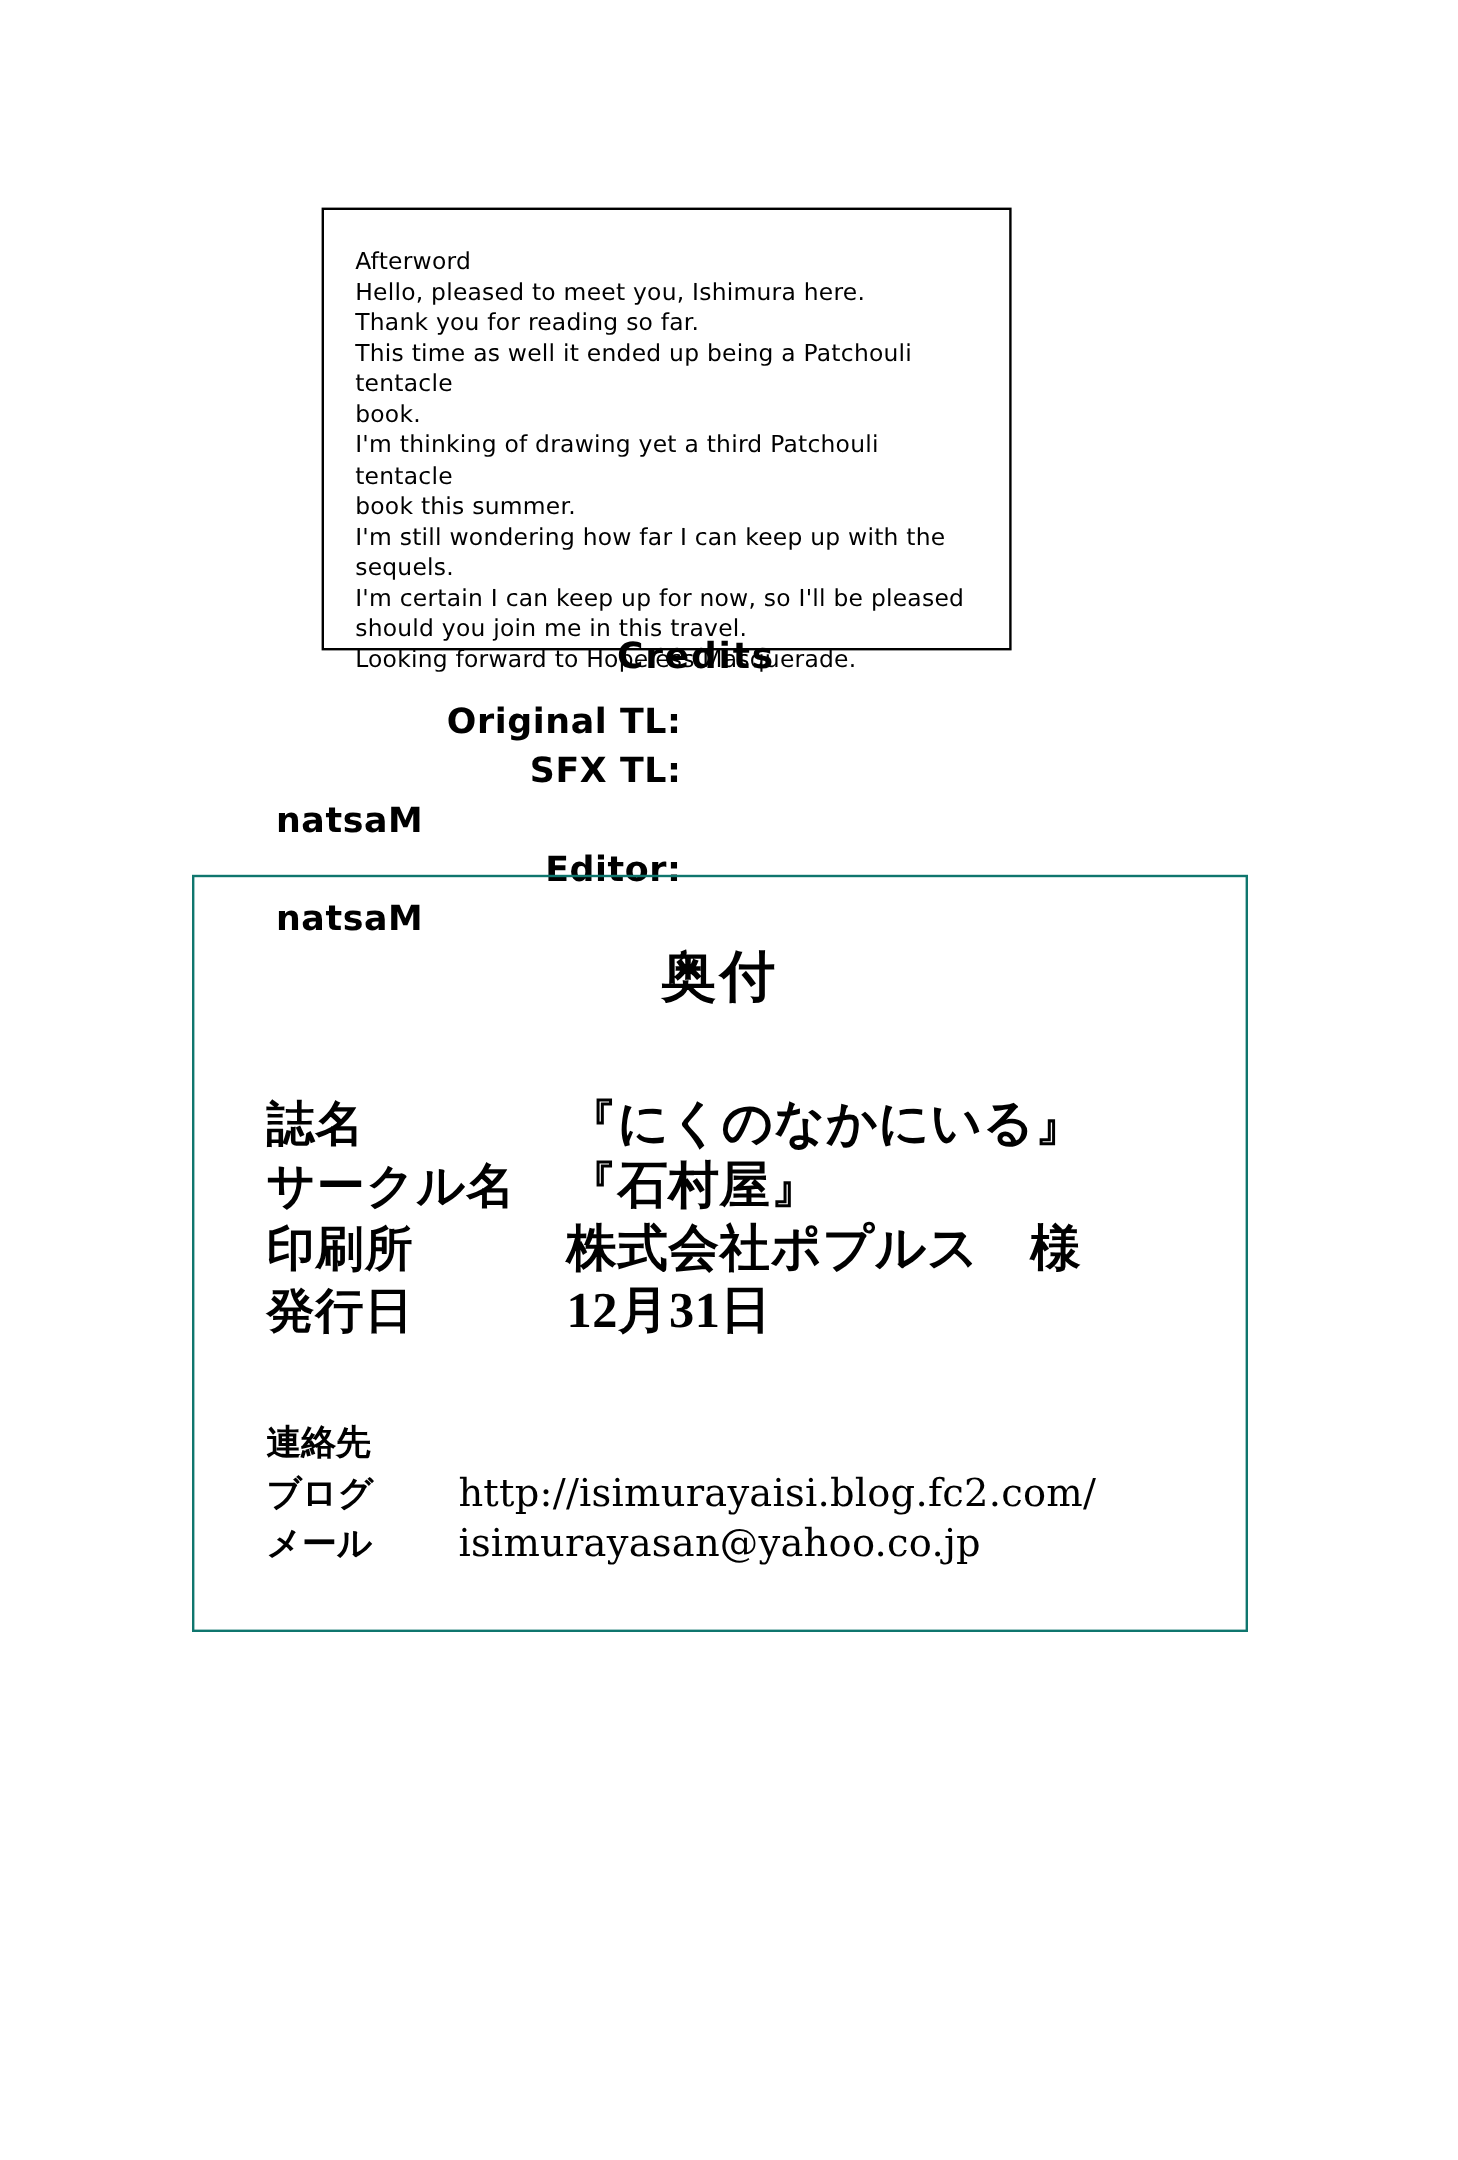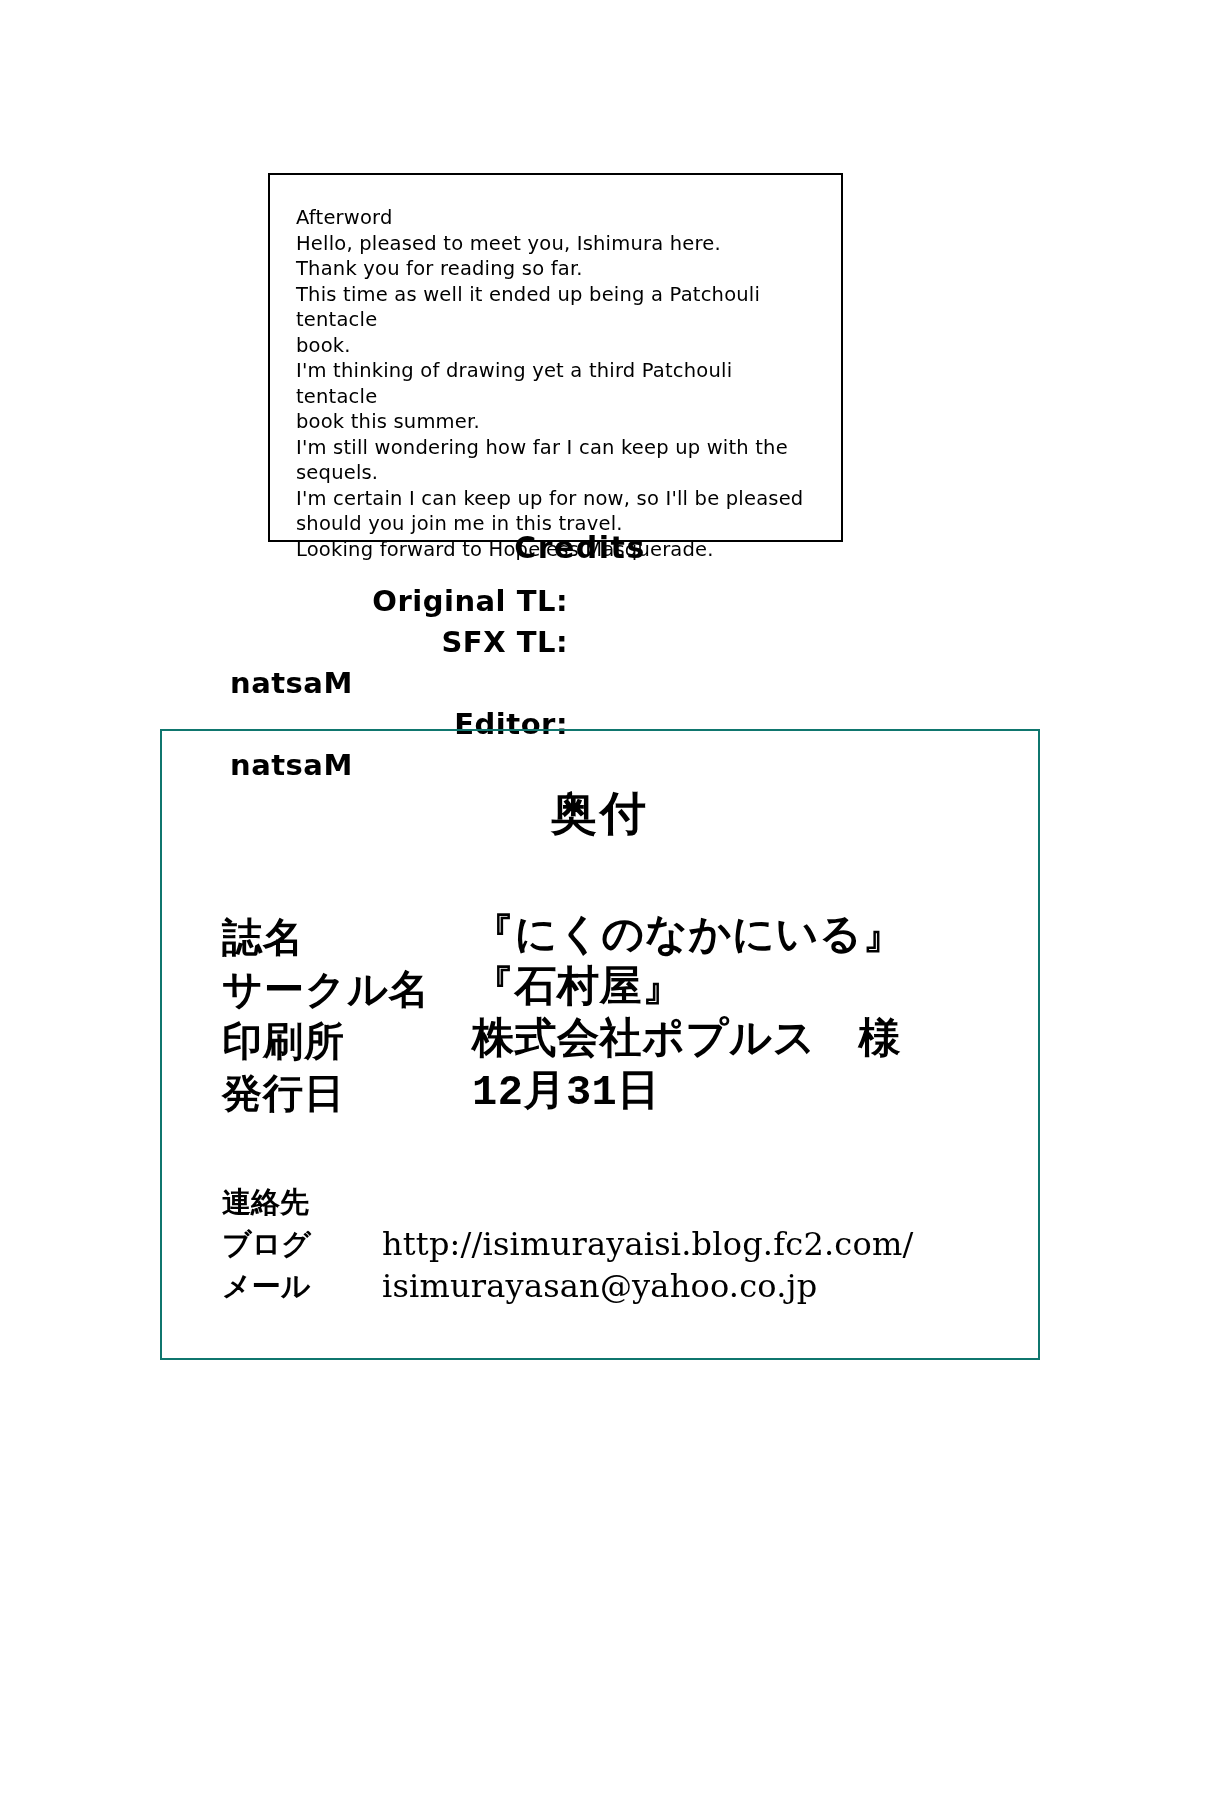--- a/index.html
+++ b/index.html
@@ -111,21 +111,21 @@
     font-size: 40px;
     font-weight: bold;
     letter-spacing: 1px;
     font-family: "DejaVu Sans", sans-serif;
     white-space: nowrap;
   }
   .colophon-value {
     font-size: 42px;
     font-weight: bold;
     letter-spacing: 0.5px;
-    font-family: Liberation Mono, monospace;
+    font-family: Liberation Serif, serif;
     white-space: pre;
   }
 
   #contact-block {
     position: absolute;
     left: 60px;
     top: 450px;
     width: 800px;
   }
   .contact-row {

